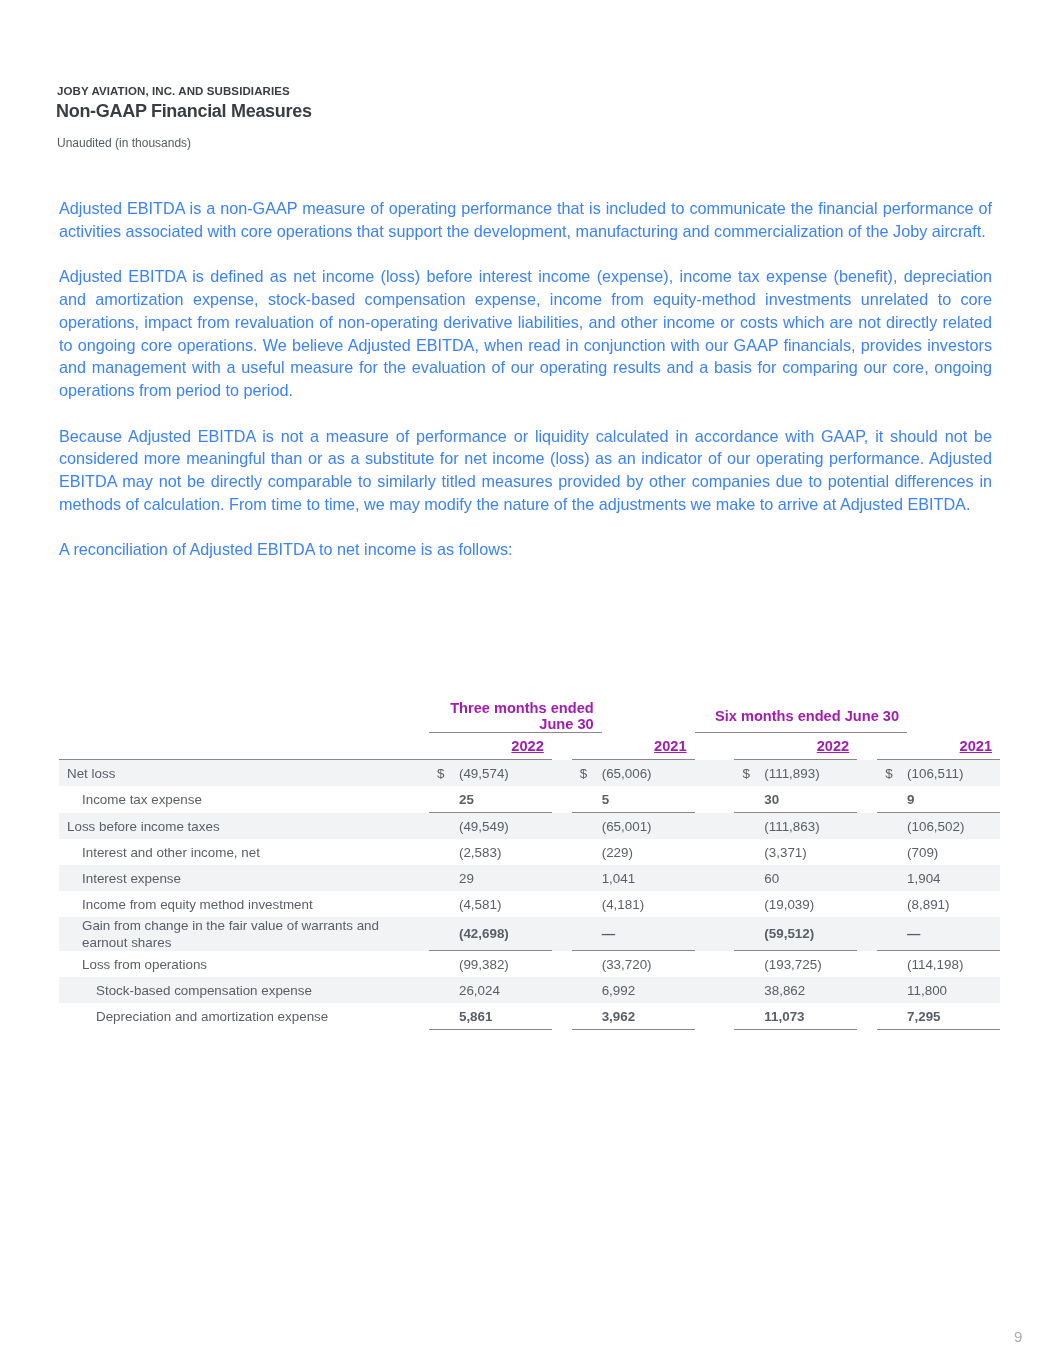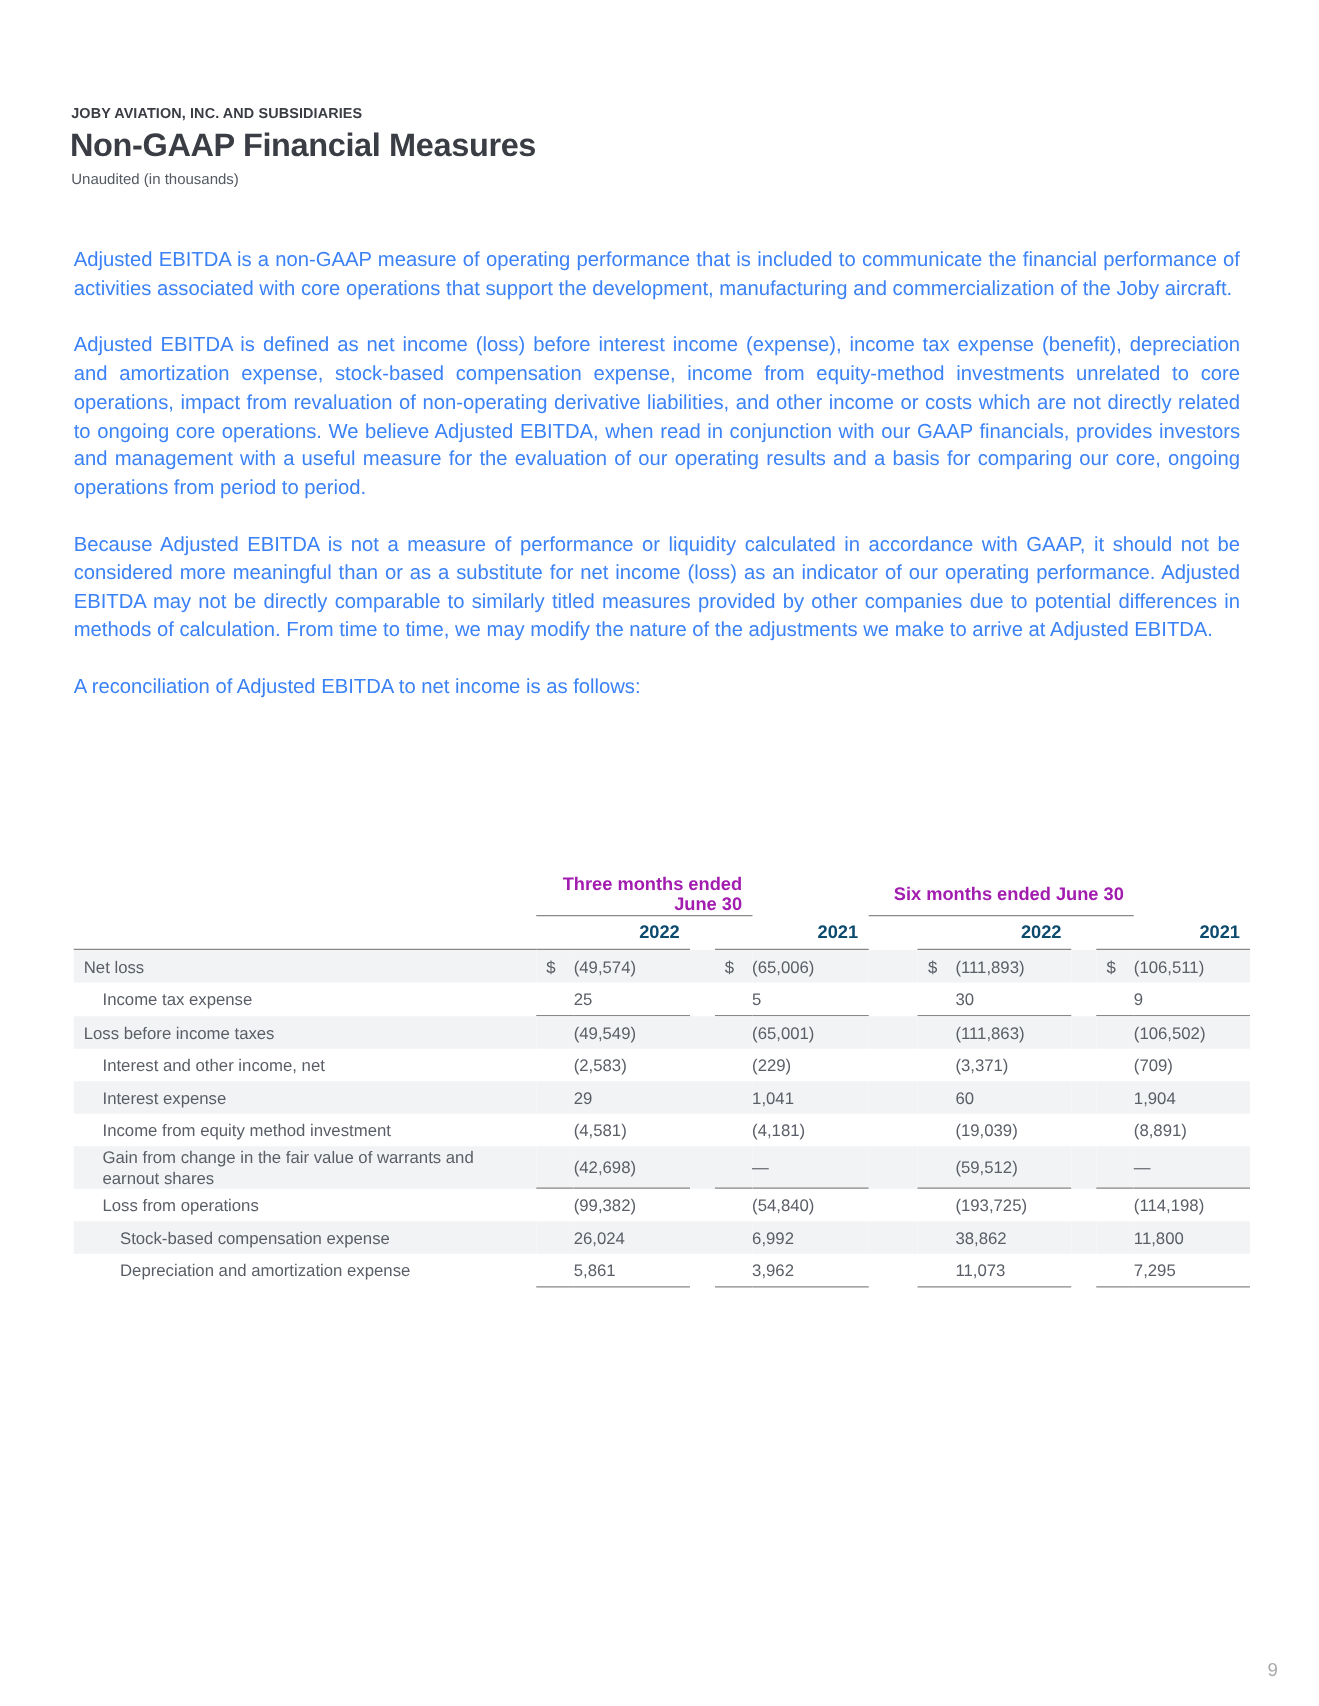--- a/index.html
+++ b/index.html
@@ -1,35 +1,35 @@
 <!DOCTYPE html>
 <html><head>
 <meta charset="utf-8">
 <style>
   html, body { margin: 0; padding: 0; background: #ffffff; }
   body { width: 1055px; height: 1365px; position: relative; overflow: hidden;
          font-family: "Liberation Sans", "DejaVu Sans", sans-serif; color: #222; }
   .company { position: absolute; left: 57px; top: 85px; font-size: 11.5px; font-weight: bold; color: #3a3d44; letter-spacing: 0.1px; }
-  .title { position: absolute; left: 56px; top: 101px; font-size: 26px; font-weight: bold; color: #3a3d44; letter-spacing: -0.3px; }
+  .title { position: absolute; left: 56px; top: 101px; font-size: 18px; font-weight: bold; color: #3a3d44; letter-spacing: -0.3px; }
   .subtitle { position: absolute; left: 57px; top: 136px; font-size: 12px; color: #555a62; text-align: right; }
   .body { position: absolute; left: 59px; top: 197px; width: 933px; font-size: 16.2px; line-height: 22.7px; color: #3b82f6; text-align: justify; }
   .body p { margin: 0 0 23px 0; }
   table.rec { position: absolute; left: 59px; top: 700px; width: 941px; border-collapse: separate; border-spacing: 0; font-size: 13.4px; color: #5a5e66; }
   table.rec td { padding: 0; height: 26px; vertical-align: middle; }
   .hdr-group td { height: 28px; font-weight: bold; font-size: 14.6px; color: #a21caf; }
-  .hdr-year td { height: 32px; font-weight: bold; font-size: 14.6px; color: #0c4a6e; }
+  .hdr-year td { height: 32px; font-weight: bold; font-size: 14.6px; color: #a21caf; text-decoration: underline; }
   .grp-line { border-bottom: 1.5px solid #888; text-align: right; padding-right: 8px !important; }
   .year-cell { border-bottom: 1.5px solid #888; text-align: right; padding-right: 8px !important; }
   .label { padding-left: 8px !important; }
   .ind1 { padding-left: 23px !important; }
   .ind2 { padding-left: 37px !important; }
   tr.shade td.s { background: #f2f3f5; }
   .dollar { width: 22px; padding-left: 8px !important; }
   .num { text-align: left; padding-right: 8px !important; }
-  .ul td.u { border-bottom: 1px solid #888; }
+  .ul td.u { border-bottom: 1px solid #888; font-weight: bold; }
   .dbl td.u { border-bottom: 4px solid #999; }
   .two-line { line-height: 17px; height: 34px !important; }
   .page-num { position: absolute; left: 1014px; top: 1328px; font-size: 15px; color: #aaa; }
 </style>
 </head>
 <body>
 
 <div class="company">JOBY AVIATION, INC. AND SUBSIDIARIES</div>
 <div class="title">Non-GAAP Financial Measures</div>
 <div class="subtitle">Unaudited (in thousands)</div>
@@ -178,21 +178,21 @@
     <td class="s u"></td>
         <td class="s u num">—</td>
   </tr>
 
   <tr>
     <td class="ind1">Loss from operations</td>
     <td></td>
         <td class="num">(99,382)</td>
     <td></td>
     <td></td>
-        <td class="num">(54,840)</td>
+        <td class="num">(33,720)</td>
     <td></td>
     <td></td>
         <td class="num">(193,725)</td>
     <td></td>
     <td></td>
         <td class="num">(114,198)</td>
   </tr>
 
   <tr class="shade">
     <td class="s ind2">Stock-based compensation expense</td>

